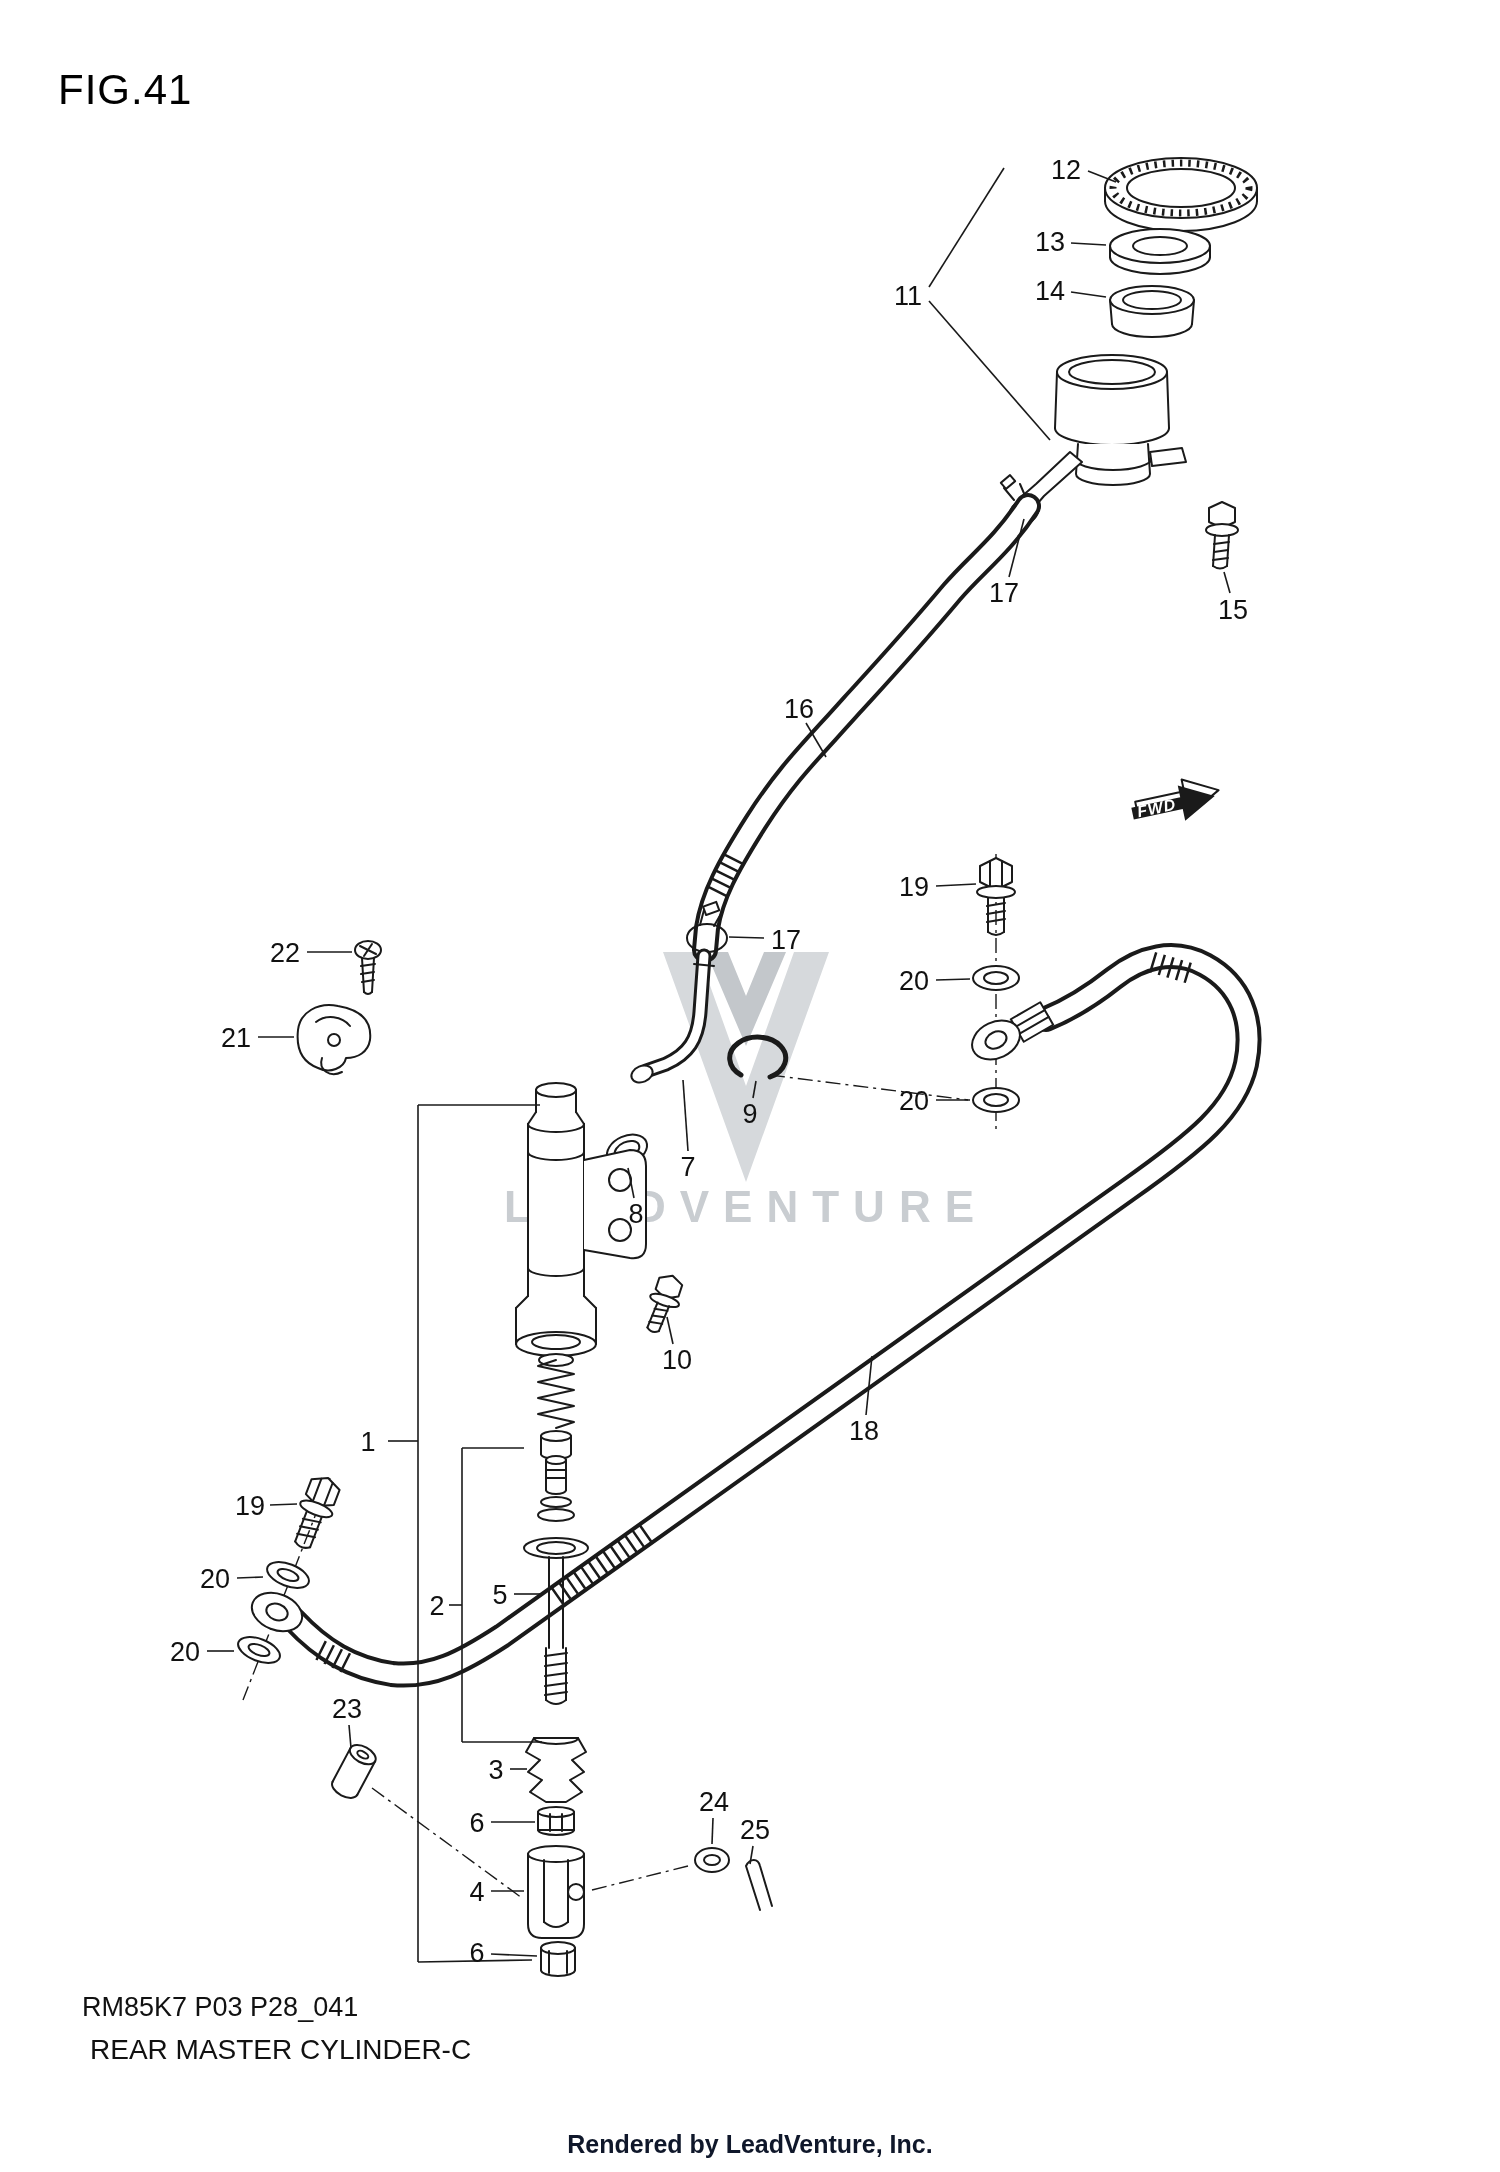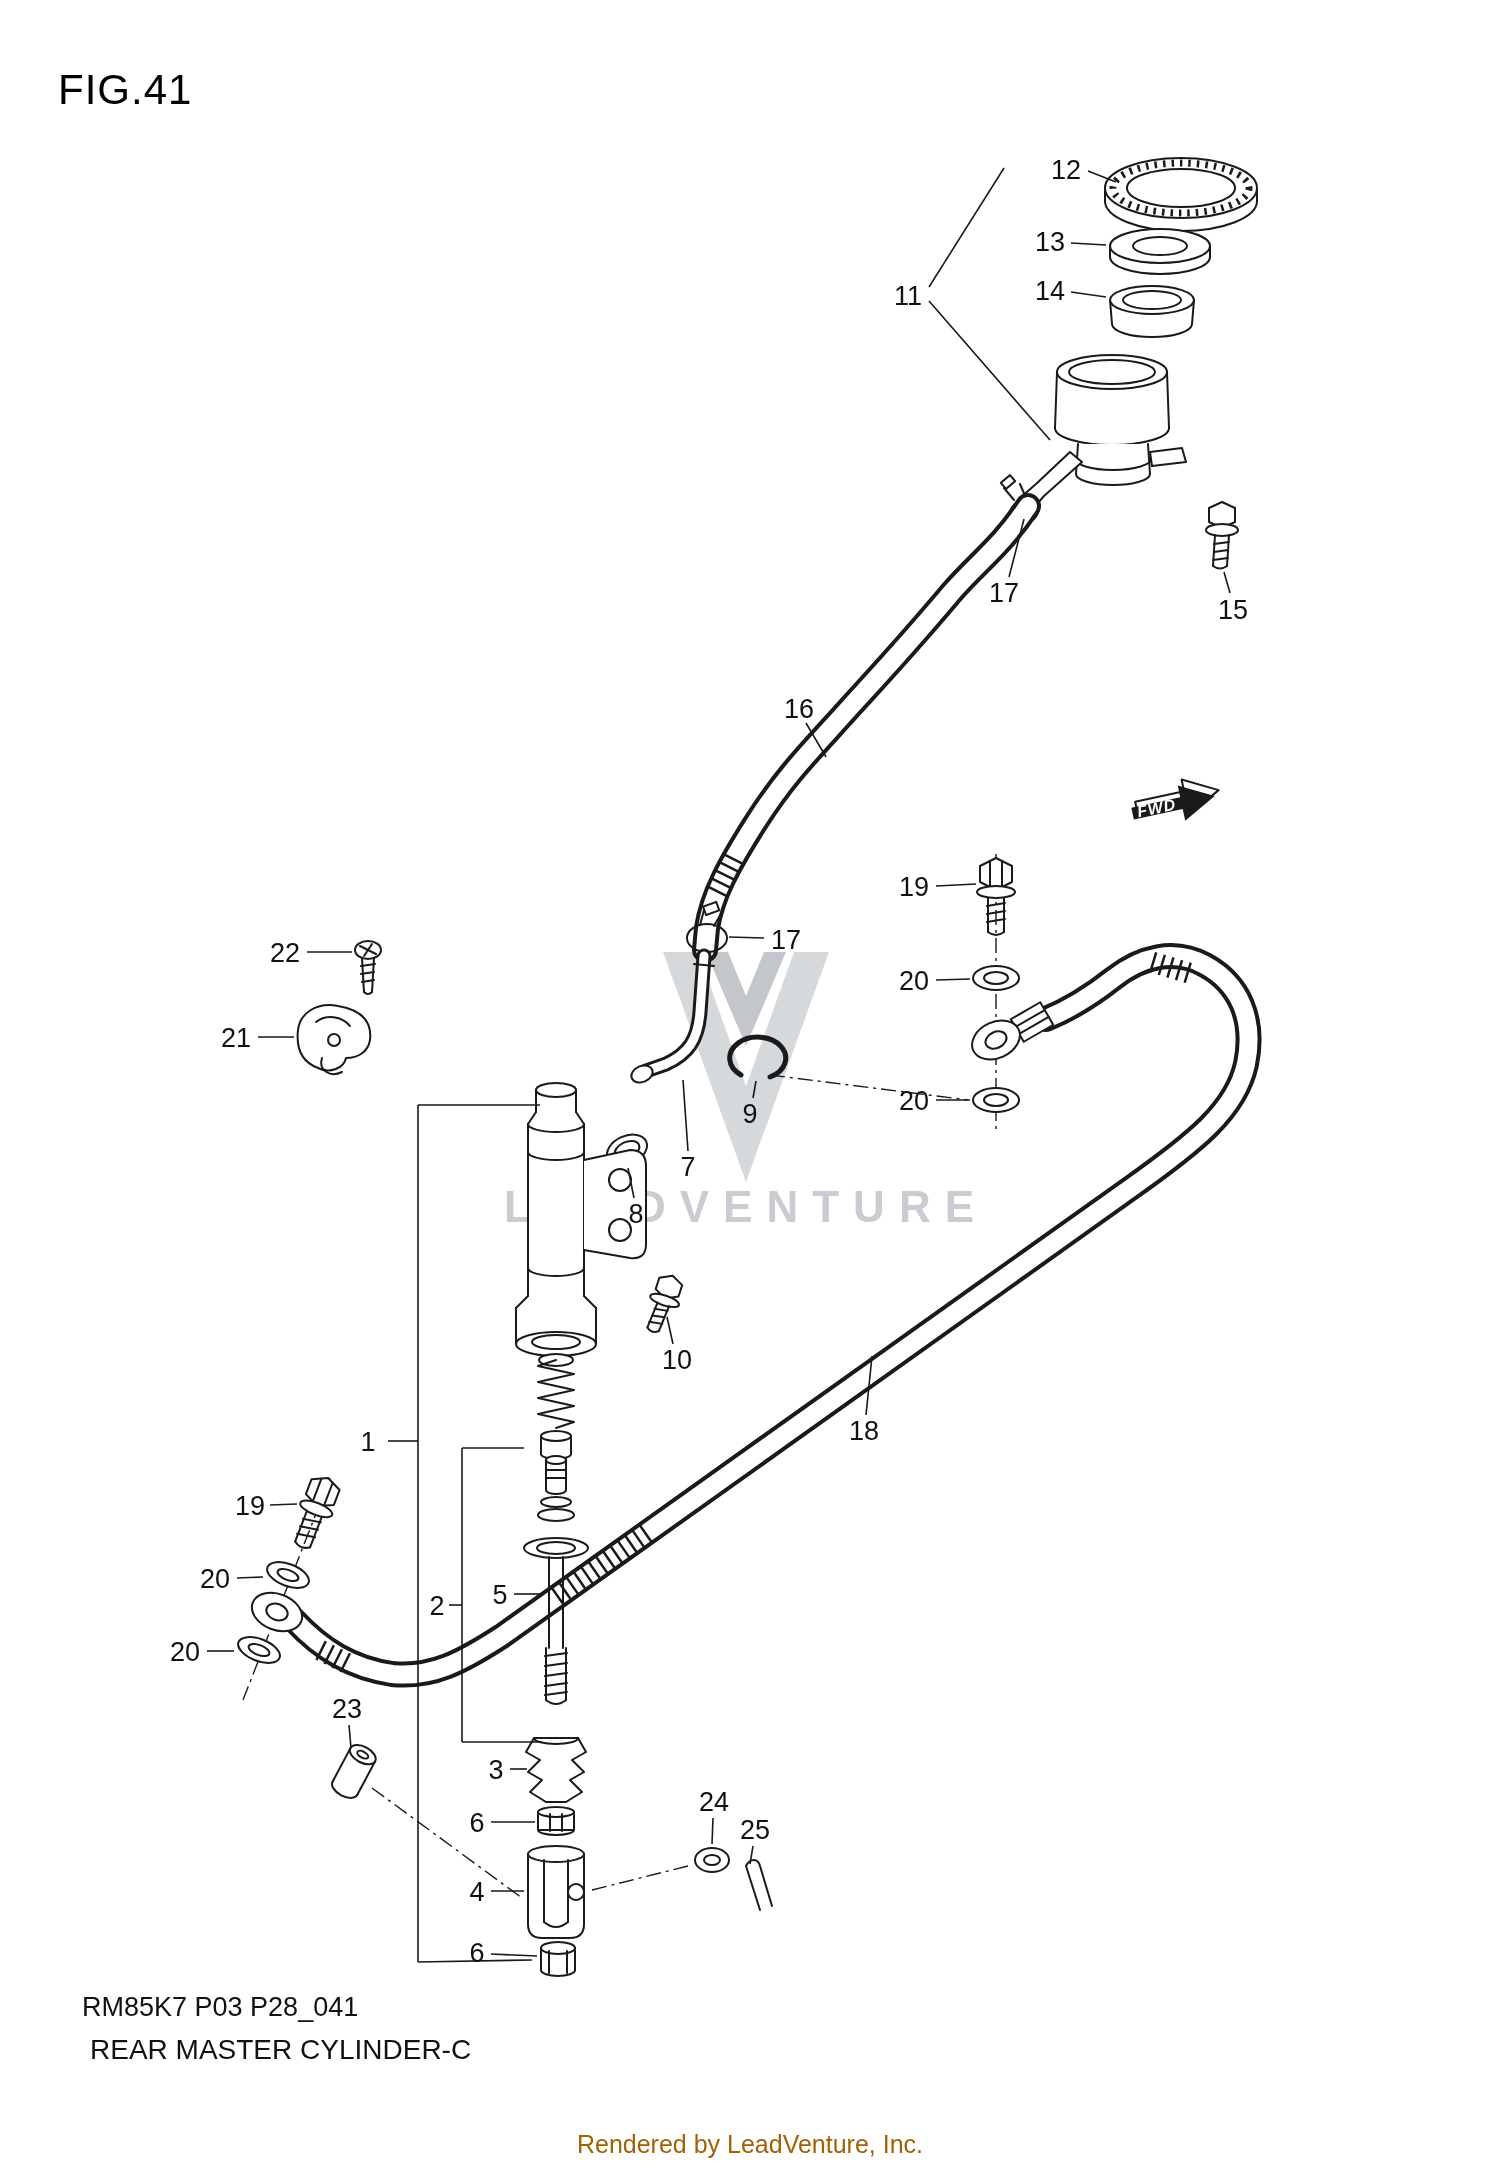--- a/index.html
+++ b/index.html
@@ -9,21 +9,21 @@
     font-family:"Liberation Sans", sans-serif; color:#111;
   }
   .fig-title {
     position:absolute; left:58px; top:66px;
     font-size:42px; font-weight:400; letter-spacing:1px; color:#000;
   }
   .doc-code { position:absolute; left:66px; top:1992px; font-size:27px; color:#111;margin-left:16px; }
   .doc-name { position:absolute; left:66px; top:2034px; font-size:28px; color:#111;margin-left:24px; }
   .footer {
     position:absolute; left:0; top:2130px; width:100%;
-    text-align:center; font-size:25px; color:#a16207;
+    text-align:center; font-size:25px; color:#0f172a;font-weight:bold;
   }
   svg.diagram { position:absolute; left:0; top:0; width:1500px; height:2172px; }
 
   .ink   { stroke:#1a1a1a; stroke-width:2; fill:none; stroke-linecap:round; stroke-linejoin:round; }
   .inkf  { stroke:#1a1a1a; stroke-width:2; fill:#ffffff; stroke-linecap:round; stroke-linejoin:round; }
   .whitefill { fill:#ffffff; stroke:none; }
   .knurl { stroke:#1a1a1a; stroke-width:7; fill:none; stroke-dasharray:2.5 6; }
   .tube-out { stroke:#1a1a1a; stroke-width:26; fill:none; stroke-linecap:round; }
   .tube-in  { stroke:#ffffff; stroke-width:18; fill:none; stroke-linecap:round; }
   .tube-band{ stroke:#1a1a1a; stroke-width:21; fill:none; stroke-dasharray:2.5 6.5; }

